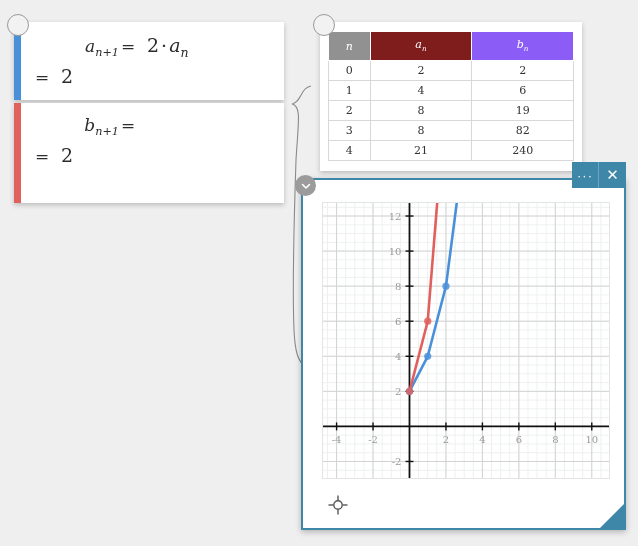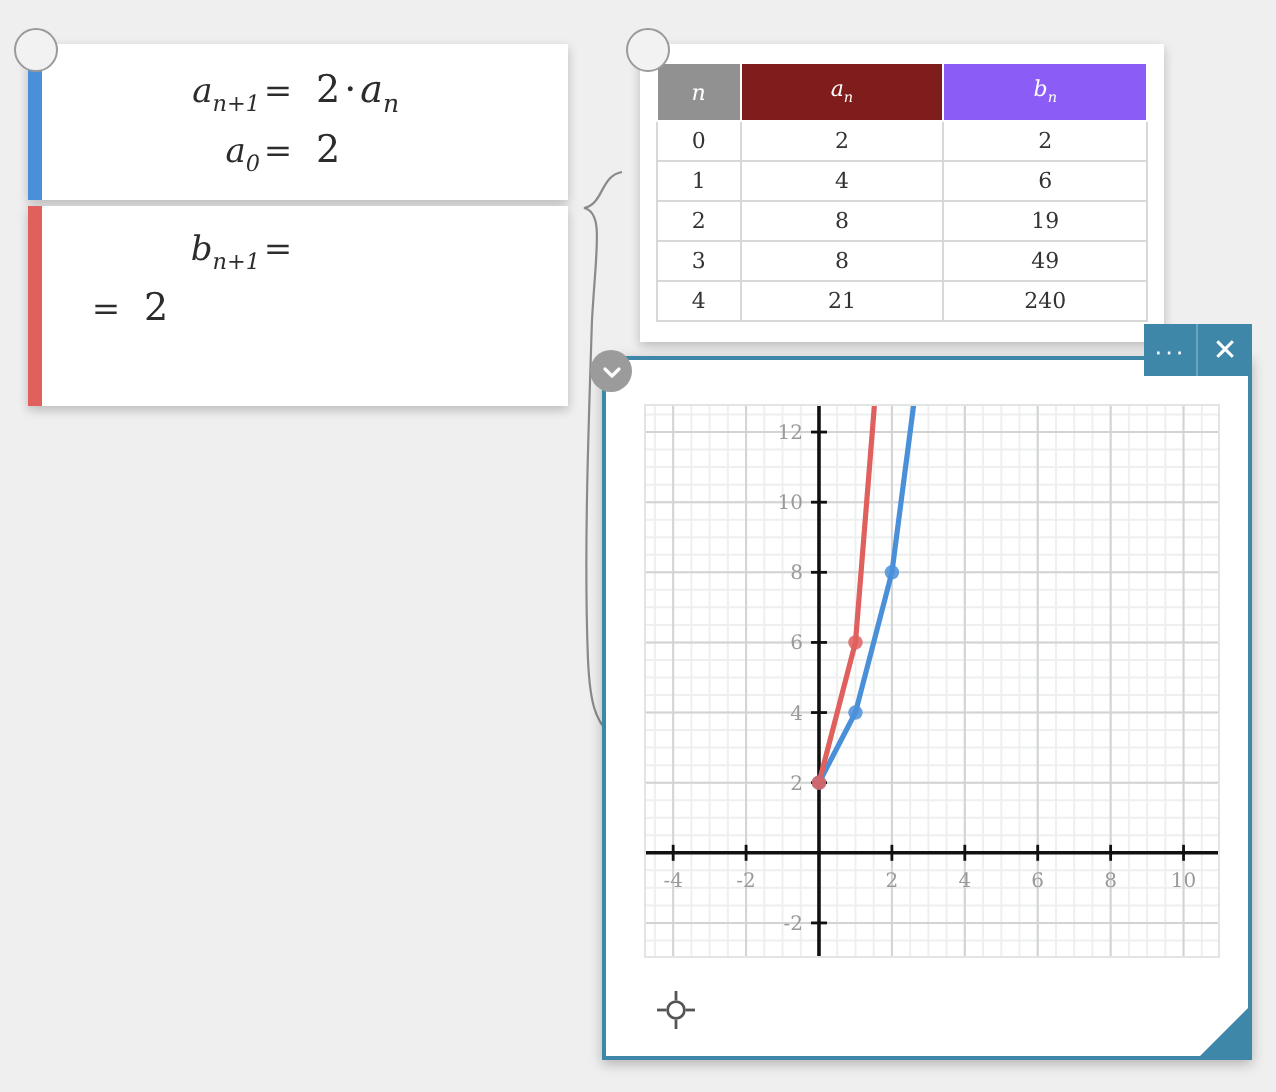--- a/index.html
+++ b/index.html
@@ -45,21 +45,20 @@
     width: 7px;
     flex: 0 0 7px;
   }
   .accent-blue { background: #4a90d9; }
   .accent-red  { background: #e0605e; }
   .formula-body {
     flex: 1 1 auto;
     padding: 10px 12px 12px 12px;
     font-family: "DejaVu Serif", "Liberation Serif", serif;
     color: #2c2c2c;
-    margin-left: 11px;
   }
   .eq-row {
     display: flex;
     align-items: baseline;
     justify-content: flex-start;
     line-height: 1.0;
     padding: 4px 0;
   }
   .eq-lhs {
     width: 86px;
@@ -225,21 +224,20 @@
 
   <div class="formula-card" style="height:78px;">
     <div class="accent-bar accent-blue"></div>
     <div class="formula-body">
       <div class="eq-row">
         <span class="eq-lhs">a<sub>n+1</sub></span>
         <span class="eq-eq">=</span>
         <span class="eq-rhs"><span class="num">2</span><span class="op">·</span>a<sub>n</sub></span>
       </div>
       <div class="eq-row">
-        <span class="eq-lhs">a<sub>0</sub></span>
         <span class="eq-eq">=</span>
         <span class="eq-rhs"><span class="num">2</span></span>
       </div>
 
     </div>
   </div>
 
   <div class="formula-card" style="height:100px; margin-top:3px;">
     <div class="accent-bar accent-red"></div>
     <div class="formula-body">
@@ -284,21 +282,21 @@
         <td>6</td>
       </tr>
       <tr>
         <td>2</td>
         <td>8</td>
         <td>19</td>
       </tr>
       <tr>
         <td>3</td>
         <td>8</td>
-        <td>49</td>
+        <td>82</td>
       </tr>
       <tr>
         <td>4</td>
         <td>21</td>
         <td>240</td>
       </tr>
     </tbody>
   </table>
 </div>
 

